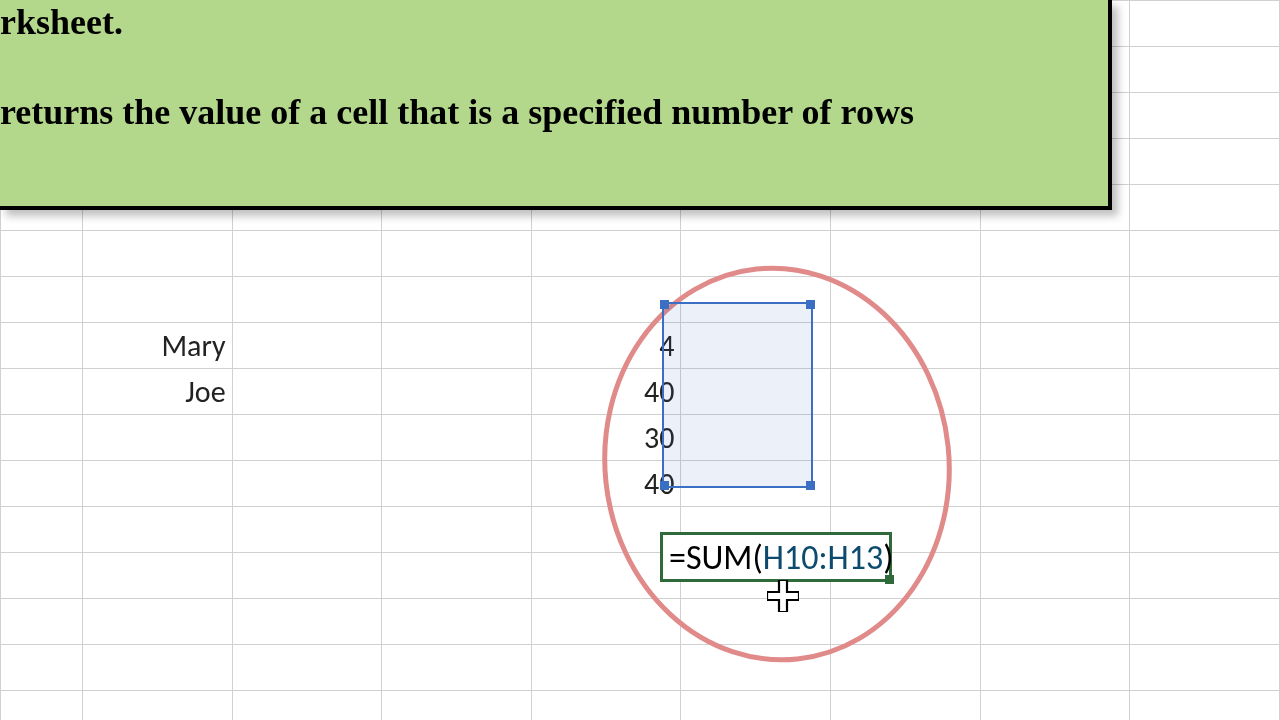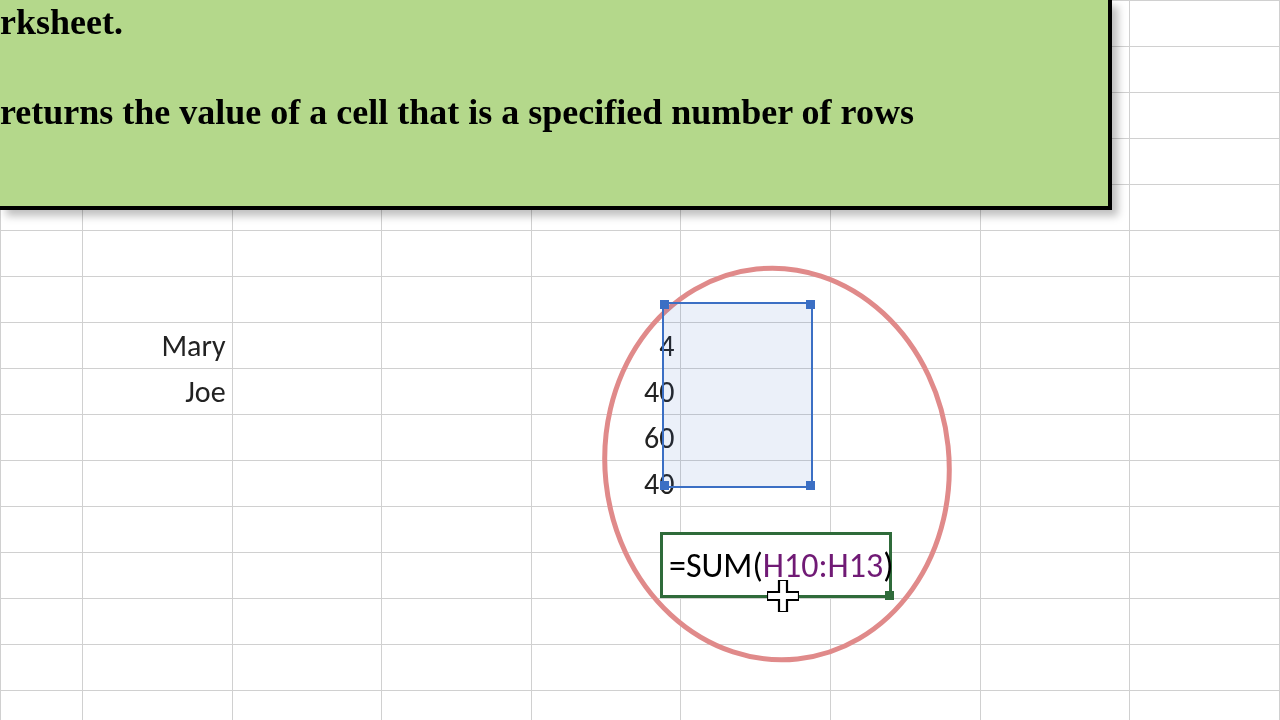--- a/index.html
+++ b/index.html
@@ -83,34 +83,34 @@
   .sel-handle.tr { right: -4px; top: -4px; }
   .sel-handle.bl { left: -4px; bottom: -4px; }
   .sel-handle.br { right: -4px; bottom: -4px; }
 
   
   .formula-cell {
     position: absolute;
     left: 660px;
     top: 532px;
     width: 232px;
-    height: 66px;
+    height: 50px;
     border: 3px solid #2f6b3a;
     background: #ffffff;
     font-size: 34px;
     font-family: Calibri, Arial, sans-serif;
     color: #000;
     padding: 0 6px;
     box-sizing: border-box;
     display: flex;
     align-items: center;
     white-space: pre;
   }
   .formula-cell .fn  { color:#000; }
-  .formula-cell .rng { color:#701a75; }
+  .formula-cell .rng { color:#0c4a6e; }
   .formula-cell .par { color:#000; }
   .formula-fill {
     position: absolute;
     right: -5px;
     bottom: -5px;
     width: 9px;
     height: 9px;
     background: #2f6b3a;
   }
 
@@ -240,21 +240,21 @@
         <td></td>
         <td></td>
         <td></td>
   </tr>
 
   <tr>
     <td class="col0"></td>
         <td></td>
         <td></td>
         <td></td>
-    <td class="num">60</td>
+    <td class="num">30</td>
     <td></td>
         <td></td>
         <td></td>
         <td></td>
   </tr>
 
   <tr>
     <td class="col0"></td>
         <td></td>
         <td></td>

